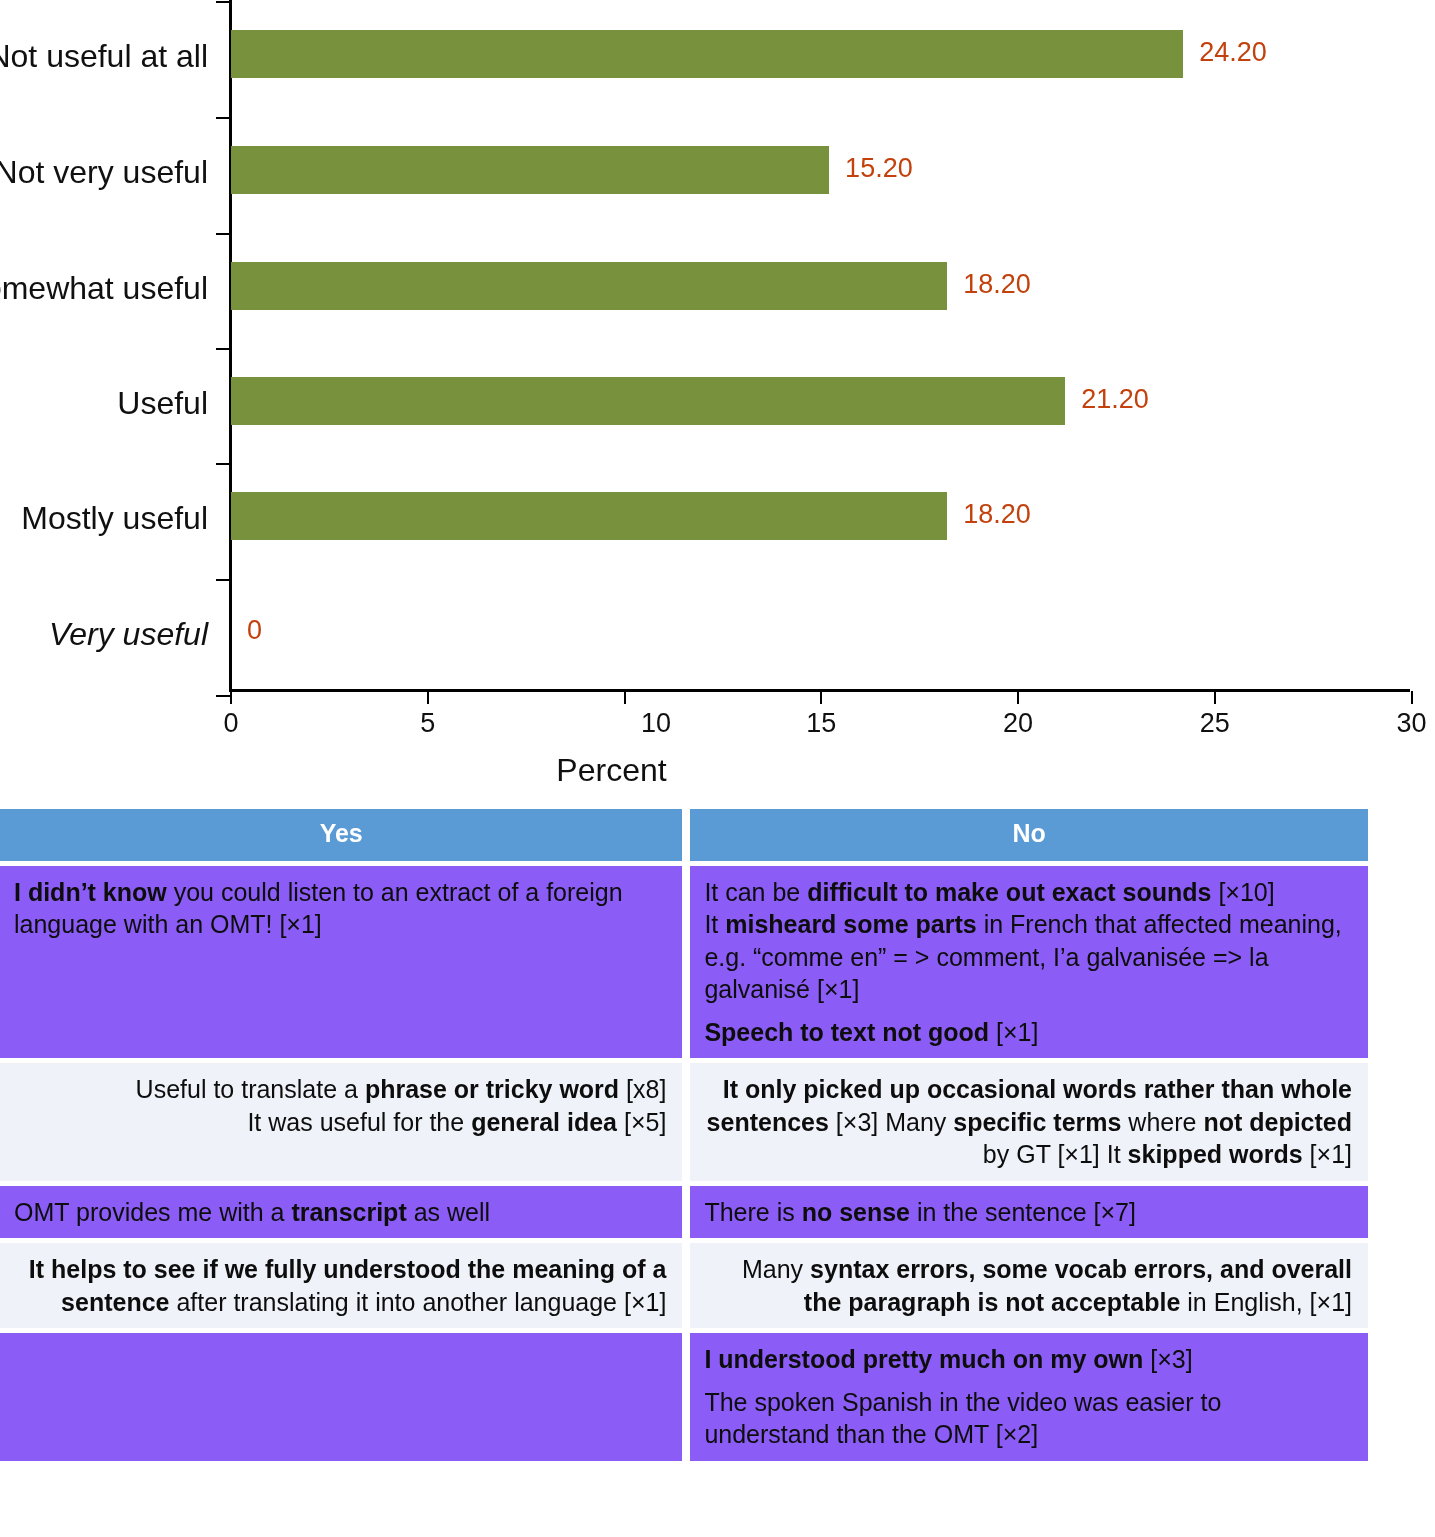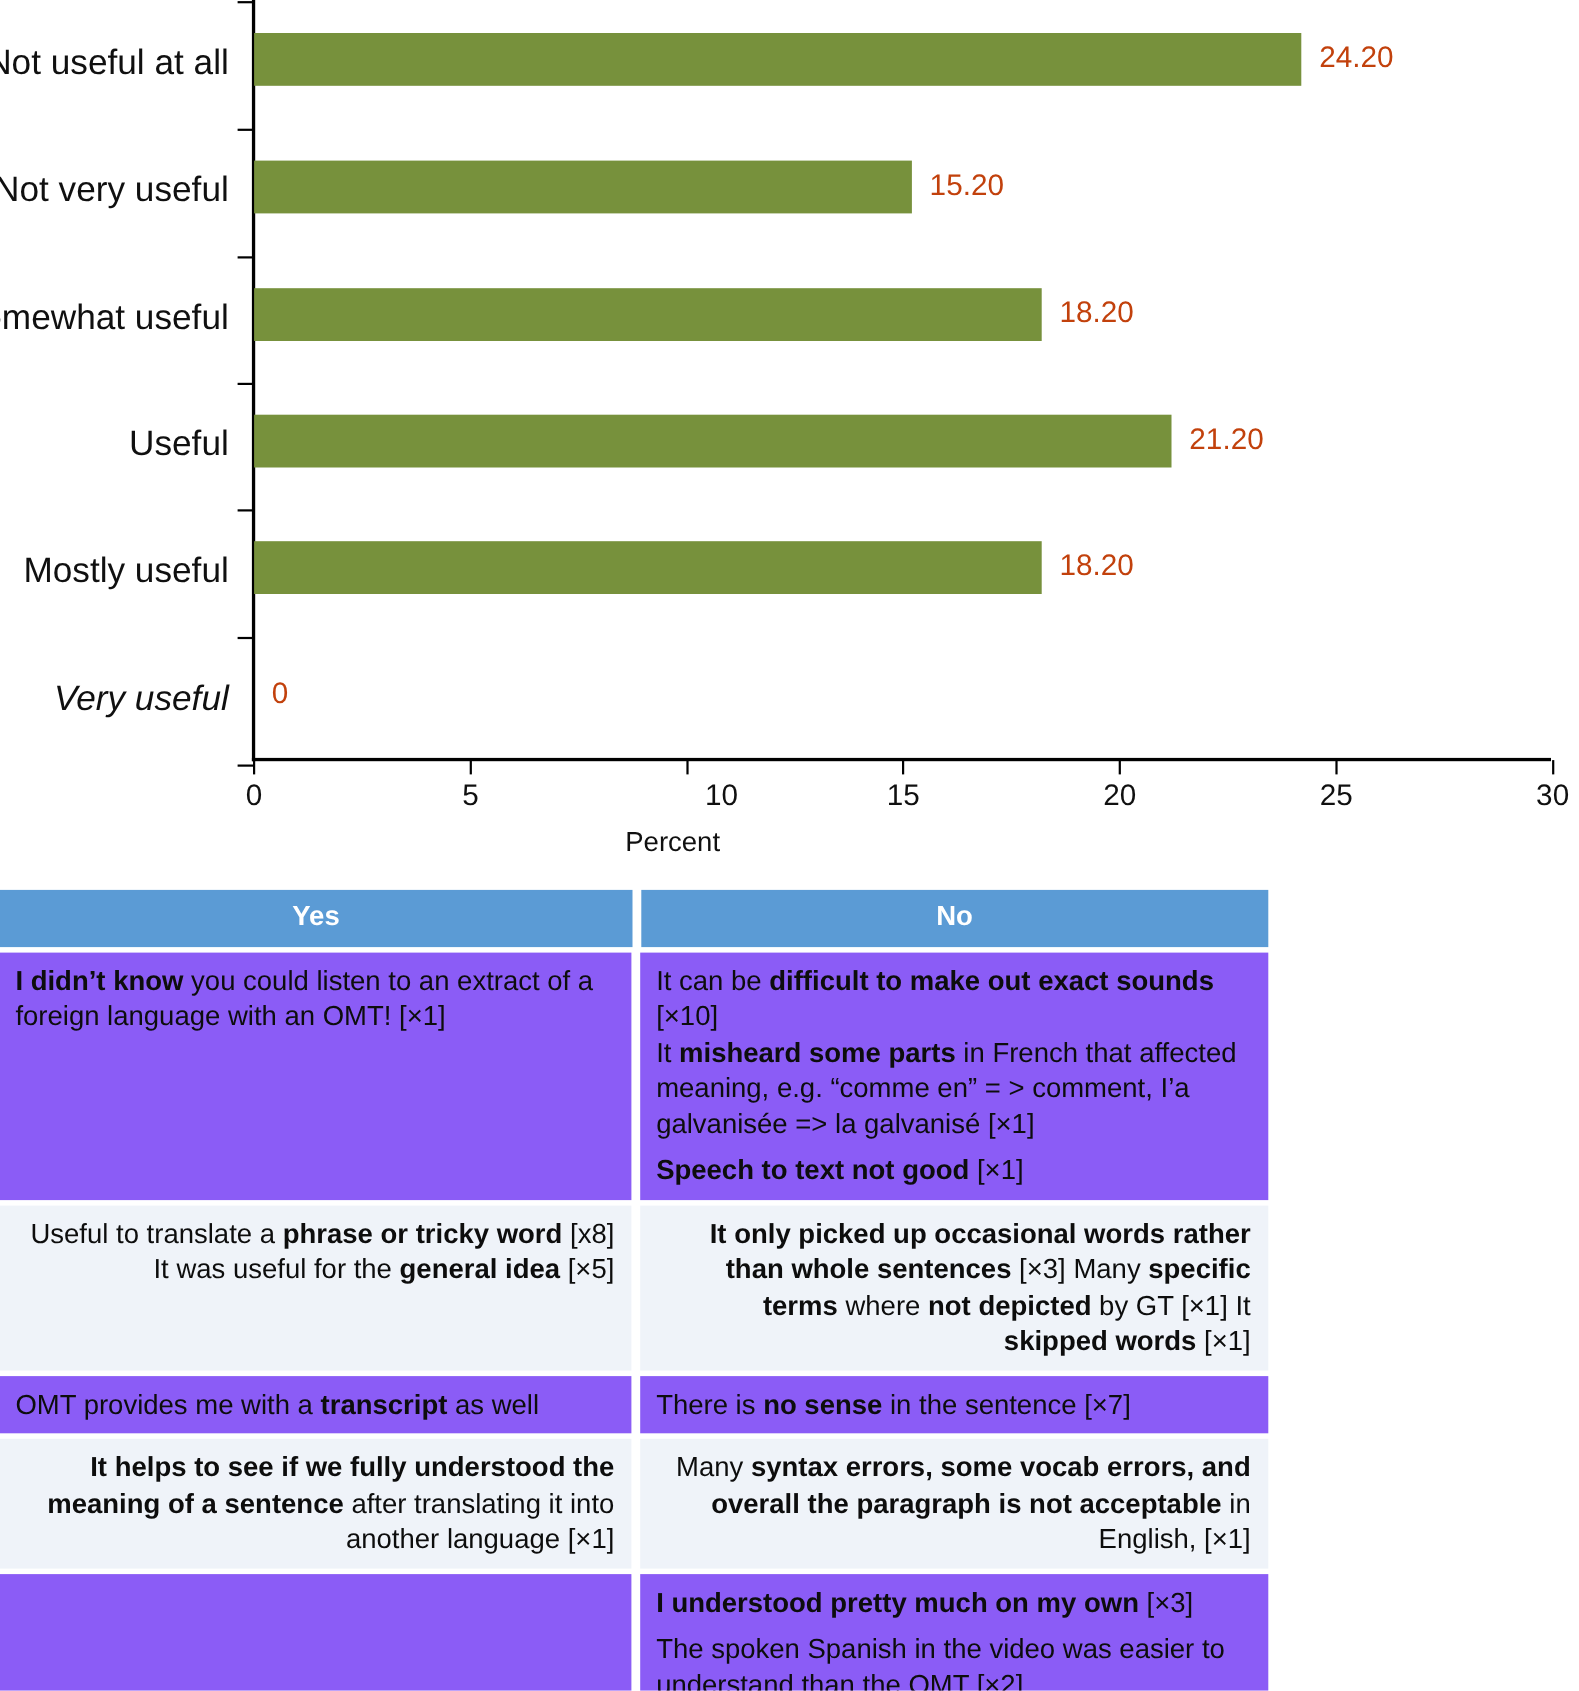--- a/index.html
+++ b/index.html
@@ -76,34 +76,34 @@
     text-align: center;
     transform: translateX(-50%);
     line-height: 1;
     white-space: nowrap;
   }
   .xaxis-title {
     position: absolute;
     top: 752px;
     left: 0; width: 1435px;
     text-align: center;
-    font-size: 25px;
+    font-size: 32px;
     color: #101010;
   }
   #xaxis-title-inner { margin-left: -212px; display: inline-block; }
 
   
   #table {
     position: absolute;
     left: 0px; top: 809px;
     width: 1435px;
   }
   .trow {
     display: flex;
-    width: 1153px;
+    width: 1368px;
     gap: 8px;
     margin-bottom: 5px;
   }
   .thead .cell {
     background: #5b9bd5;
     color: #ffffff;
     font-weight: bold;
     font-size: 25px;
     text-align: center;
     padding: 11px 0 13px 0;

